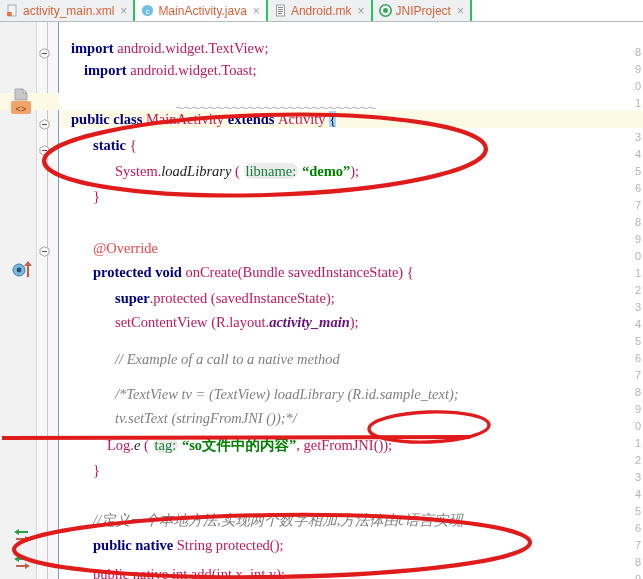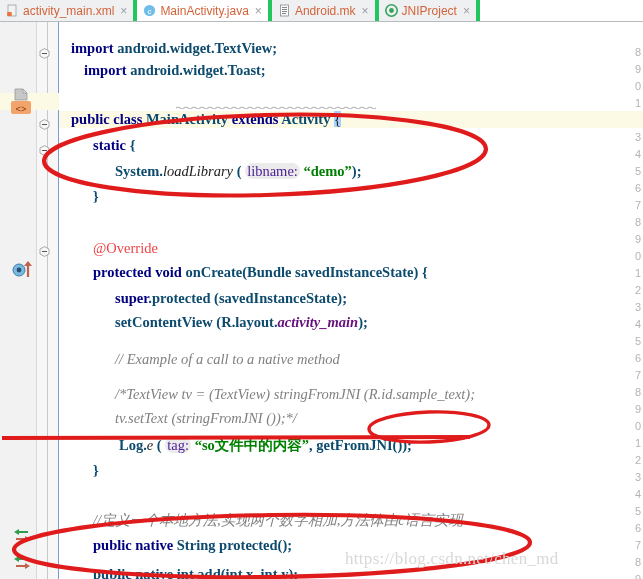--- a/index.html
+++ b/index.html
@@ -29,21 +29,21 @@
   }
   .tab {
     display: flex;
     align-items: center;
     gap: 4px;
     padding: 0 6px 0 6px;
     font-family: "Liberation Sans", sans-serif;
     font-size: 12px;
     color: #d4633a;
     background: #eef0f1;
-    border-right: 4px solid #22c55e;
+    border-right: 2px solid #22c55e;
     white-space: nowrap;
     position: relative;
     box-sizing: border-box;
   }
   .tab.active {
     background: #ffffff;
   }
   .tab-label { line-height: 1; }
   .tab-close {
     font-family: "Liberation Sans", sans-serif;
@@ -143,29 +143,29 @@
   }
   .hl-line-gutter {
     position: absolute;
     left: 0;
     width: 59px;
     height: 17px;
     background: #fcfae4;
   }
 
   .kw      { color: #000080; font-weight: bold; }
-  .plain   { color: #0c4a6e; font-weight: bold; }
+  .plain   { color: #be185d; }
   .str     { color: #008000; font-weight: bold; }
   .cmt     { color: #808080; font-style: italic; }
   .anno    { color: #ef4444; }
   .field   { color: #660e7a; font-style: italic; font-weight: bold; }
   .meth    { color: #202020; font-style: italic; }
   .hintbg  {
     background: #ebebeb;
-    color: #4c1d95;
+    color: #15803d;
     border-radius: 8px;
     padding: 0 2px;
   }
   .sel     { background: #a6d2ff; }
 
   .squiggle {
     position: absolute;
     height: 3px;
   }
 
@@ -365,23 +365,23 @@
           <div class="line" style="top: 115px; left: 34px;"><span class="kw">static </span><span class="plain">{</span></div>
           <div class="line" style="top: 141px; left: 56px;"><span class="plain">System.</span><span class="meth">loadLibrary </span><span class="plain">( </span><span class="hintbg">libname:</span><span class="plain"> </span><span class="str">“demo”</span><span class="plain">);</span></div>
           <div class="line" style="top: 166px; left: 34px;"><span class="plain">}</span></div>
           <div class="line" style="top: 192px; left: 12px;"></div>
           <div class="line" style="top: 218px; left: 34px;"><span class="anno">@Override</span></div>
           <div class="line" style="top: 242px; left: 34px;"><span class="kw">protected void </span><span class="plain">onCreate(Bundle savedInstanceState) {</span></div>
           <div class="line" style="top: 268px; left: 56px;"><span class="kw">super</span><span class="plain">.protected (savedInstanceState);</span></div>
           <div class="line" style="top: 292px; left: 56px; text-align: center;"><span class="plain">setContentView (R.layout.</span><span class="field">activity_main</span><span class="plain">);</span></div>
           <div class="line" style="top: 317px; left: 12px;"></div>
           <div class="line" style="top: 329px; left: 56px;"><span class="cmt">// Example of a call to a native method</span></div>
-          <div class="line" style="top: 364px; left: 56px;"><span class="cmt">/*TextView tv = (TextView) stringFromJNI (R.id.sample_text);</span></div>
+          <div class="line" style="top: 364px; left: 56px;"><span class="cmt">/*TextView tv = (TextView) loadLibrary (R.id.sample_text);</span></div>
           <div class="line" style="top: 388px; left: 56px;"><span class="cmt">tv.setText (stringFromJNI ());*/</span></div>
-          <div class="line" style="top: 415px; left: 60px;"><span class="plain">Log.</span><span class="meth">e </span><span class="plain">( </span><span class="hintbg">tag:</span><span class="plain"> </span><span class="str">“so文件中的内容”</span><span class="plain">, getFromJNI());</span></div>
+          <div class="line" style="top: 415px; left: 48px;"><span class="plain">Log.</span><span class="meth">e </span><span class="plain">( </span><span class="hintbg">tag:</span><span class="plain"> </span><span class="str">“so文件中的内容”</span><span class="plain">, getFromJNI());</span></div>
           <div class="line" style="top: 440px; left: 34px;"><span class="plain">}</span></div>
           <div class="line" style="top: 464px; left: 12px;"></div>
           <div class="line" style="top: 490px; left: 34px;"><span class="cmt">//定义一个本地方法,实现两个数字相加,方法体由c语言实现</span></div>
           <div class="line" style="top: 515px; left: 34px;"><span class="kw">public native </span><span class="plain">String protected();</span></div>
           <div class="line" style="top: 544px; left: 34px;"><span class="plain">public native int add(int x, int y);</span></div>
         </div>
 
       <svg class="squiggle" style="left:117px; top:84px;" width="205" height="4">
         <path d="M0 2 q2 -2 4 0 t4 0 t4 0 t4 0 t4 0 t4 0 t4 0 t4 0 t4 0 t4 0 t4 0 t4 0 t4 0 t4 0 t4 0 t4 0 t4 0 t4 0 t4 0 t4 0 t4 0 t4 0 t4 0 t4 0 t4 0 t4 0 t4 0 t4 0 t4 0 t4 0 t4 0 t4 0 t4 0 t4 0 t4 0 t4 0 t4 0 t4 0 t4 0 t4 0 t4 0 t4 0 t4 0 t4 0 t4 0 t4 0 t4 0 t4 0 t4 0 t4 0" fill="none" stroke="#a0a0a0" stroke-width="0.9"></path>
       </svg>
@@ -392,15 +392,14 @@
 
     <ellipse cx="265" cy="155" rx="221" ry="40" fill="none" stroke="#e01b1b" stroke-width="4.2" transform="rotate(-1.6 265 155)"></ellipse>
 
     <ellipse cx="429" cy="427" rx="60" ry="15" fill="none" stroke="#e01b1b" stroke-width="3.4" transform="rotate(-2 429 427)"></ellipse>
 
     <path d="M2 438 L470 437" fill="none" stroke="#e01b1b" stroke-width="4"></path>
 
     <ellipse cx="272" cy="546" rx="258" ry="31" fill="none" stroke="#e01b1b" stroke-width="4.2" transform="rotate(-0.8 272 546)"></ellipse>
   </svg>
 
-  <div class="watermark" style="left:345px; top:549px;">https://blog.csdn.net/chen_md</div>
 
 </div>
 
 </body></html>

